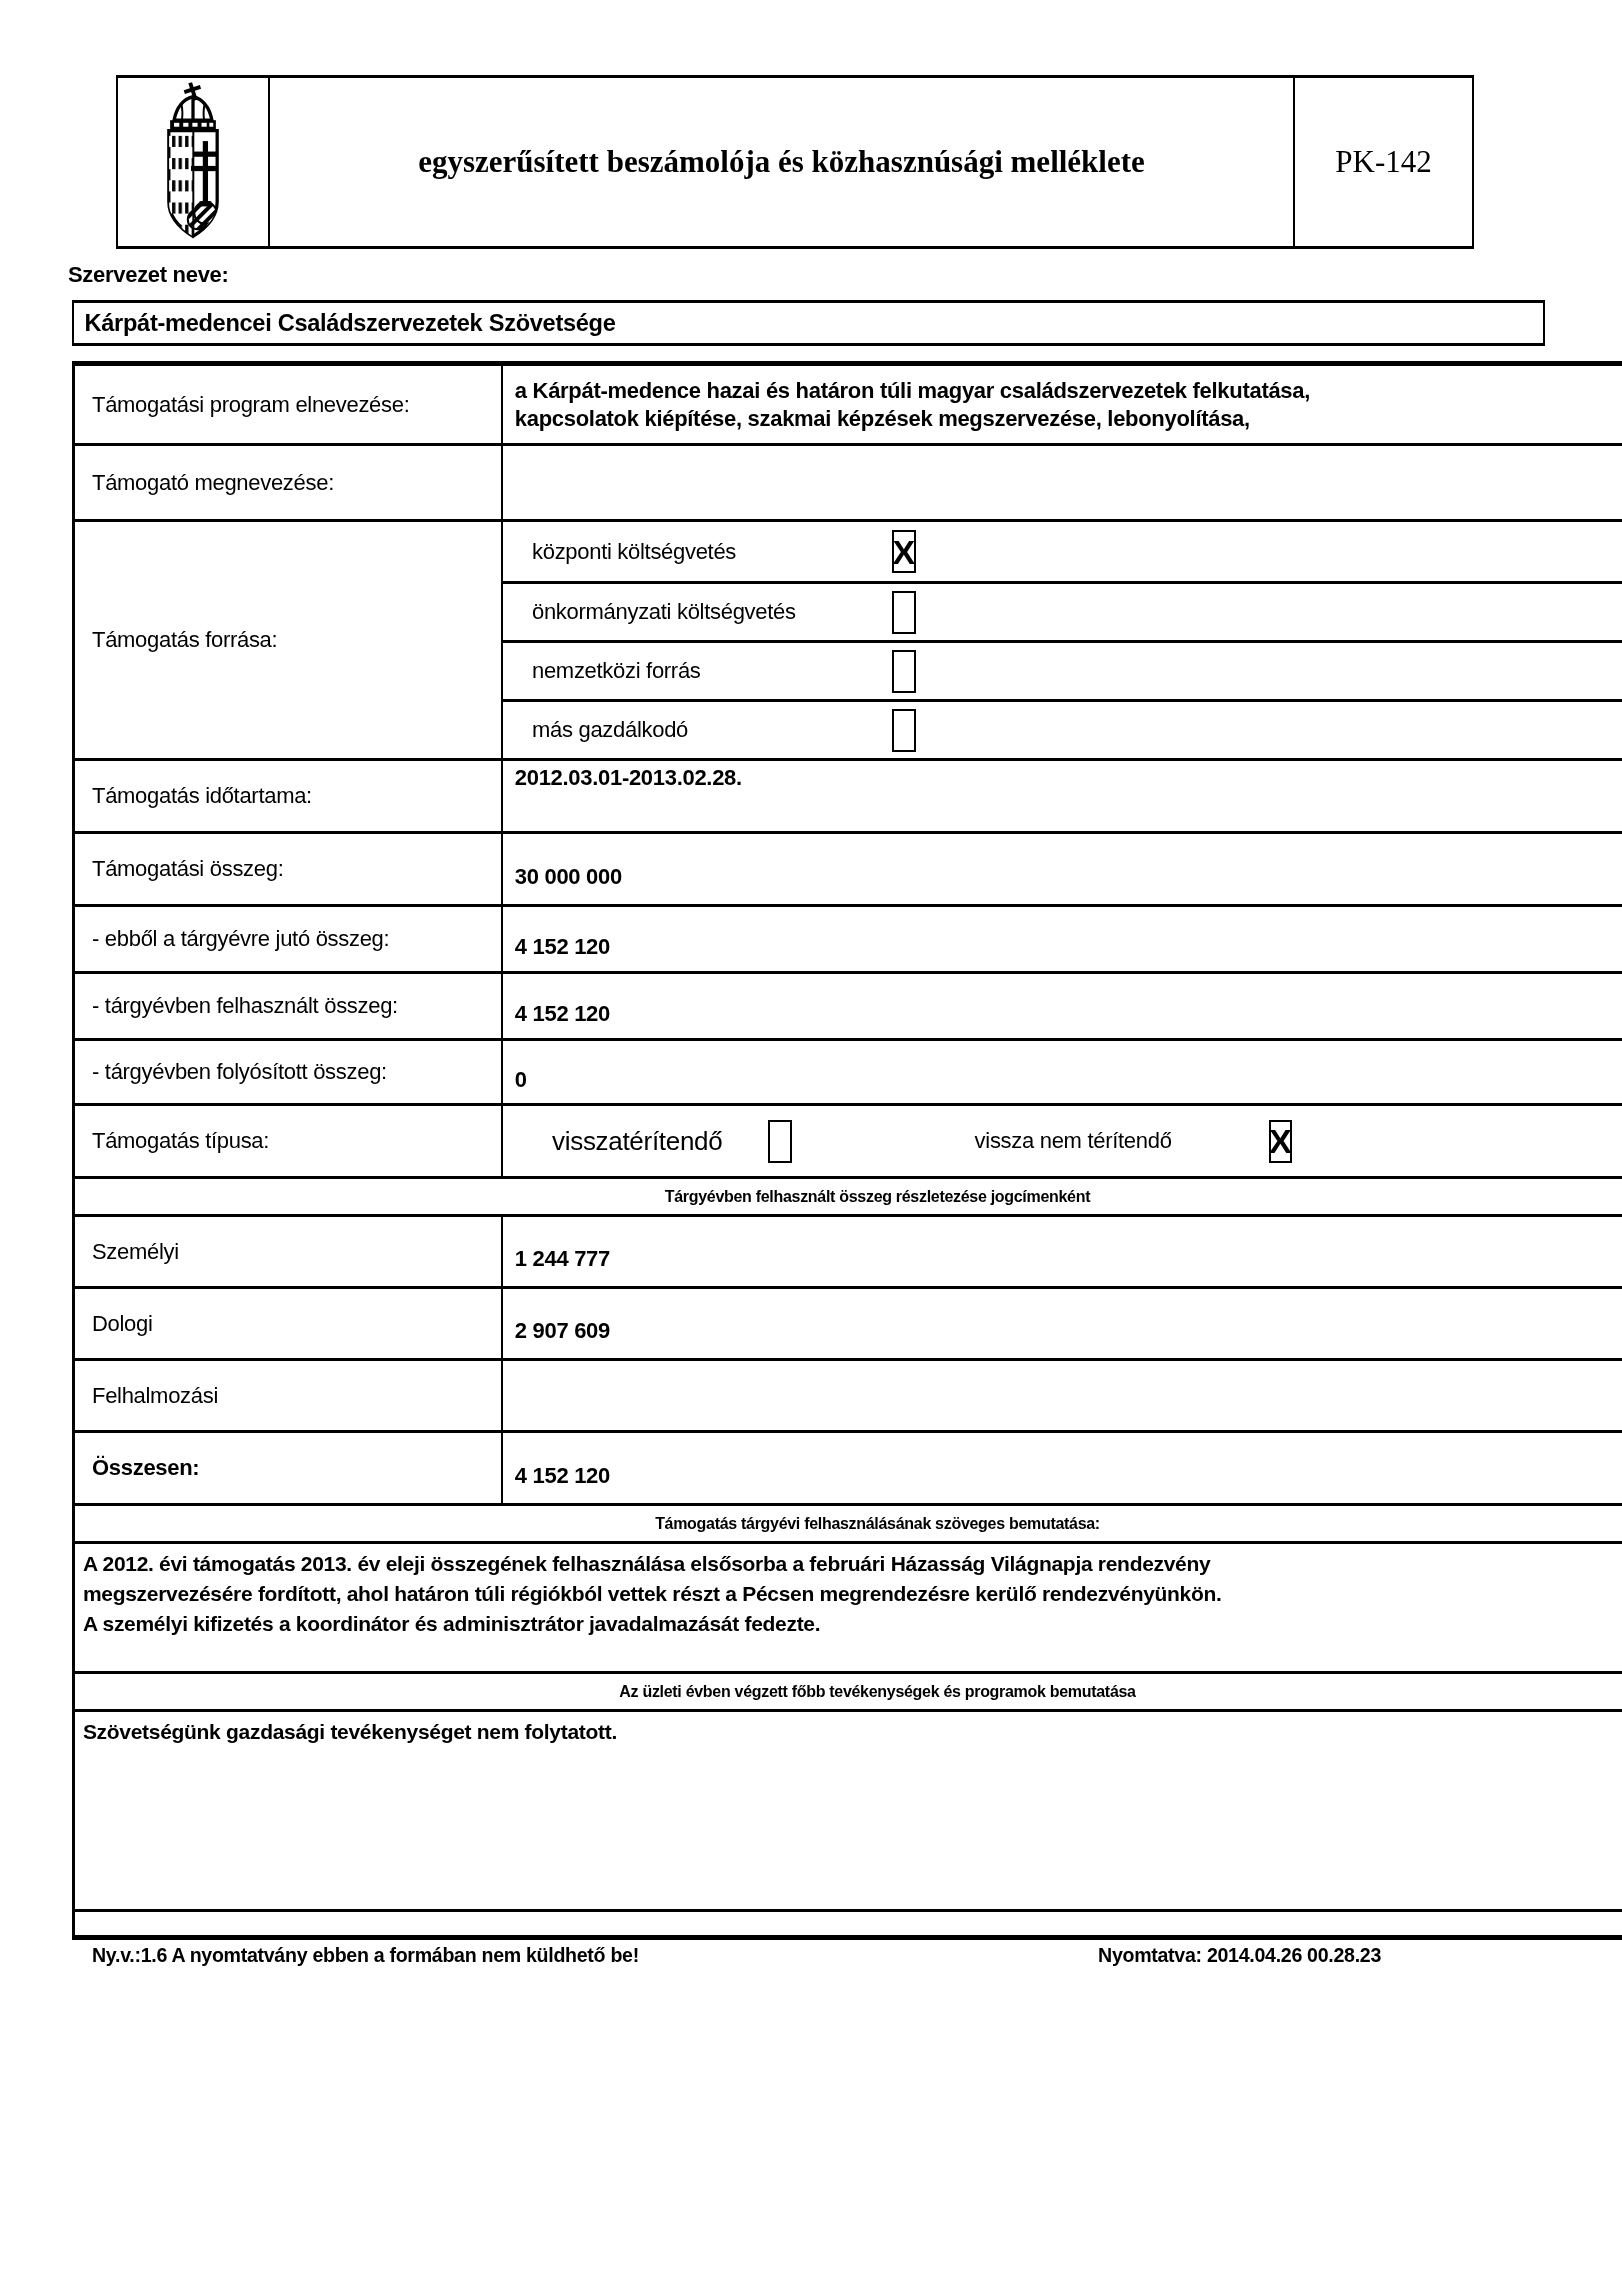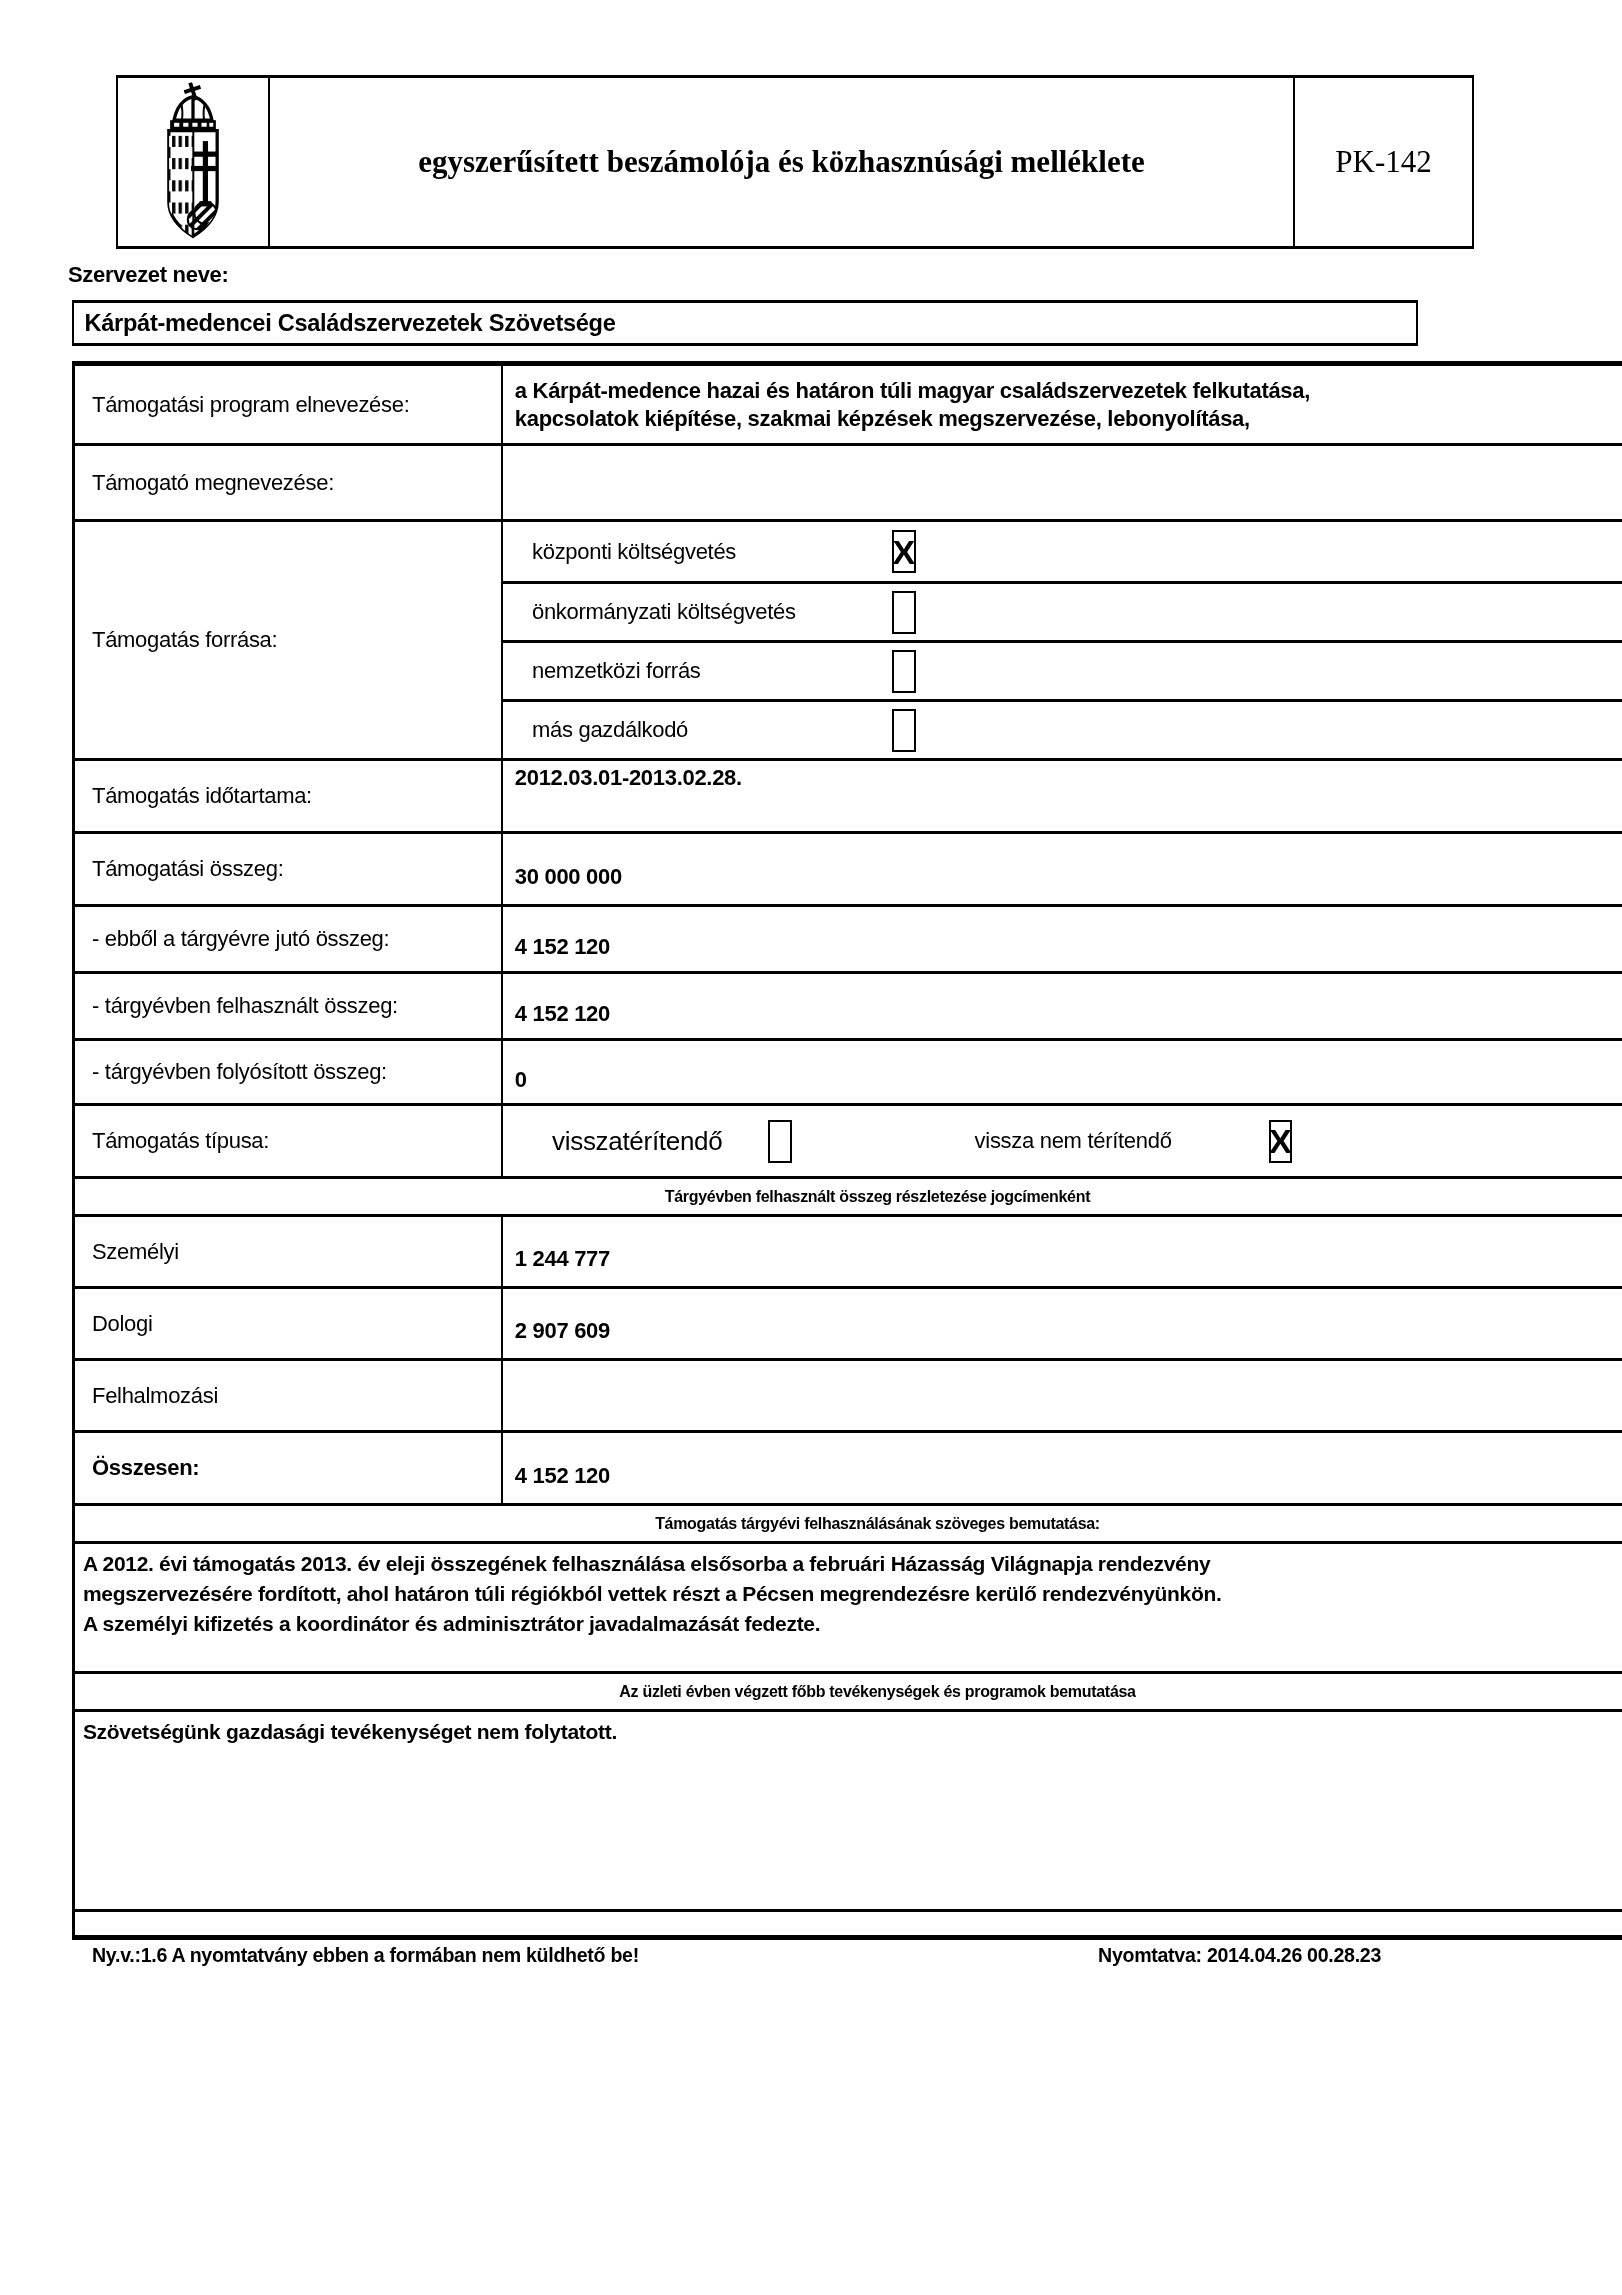--- a/index.html
+++ b/index.html
@@ -18,21 +18,21 @@
     display:flex;align-items:center;justify-content:center;}
   .title-cell{flex:1;border-right:2.6px solid #000;box-sizing:border-box;
     display:flex;flex-direction:column;align-items:center;justify-content:center;
     font-family:"Liberation Serif",serif;font-weight:bold;font-size:31px;line-height:38px;
     text-align:center;letter-spacing:0;}
   .code-cell{width:177px;display:flex;align-items:center;justify-content:center;
     font-family:"Liberation Serif",serif;font-size:31px;letter-spacing:0;}
   
   .org-label{position:absolute;left:68px;top:262px;font-size:22px;font-weight:bold;}
   .org-box{
-    position:absolute;left:72px;top:300px;width:1346px;height:46px;
+    position:absolute;left:72px;top:300px;width:1473px;height:46px;
     border:2px solid #000;border-top-width:3.9px;border-bottom-width:3.9px;
     box-sizing:border-box;display:flex;align-items:center;padding-left:10.5px;
     font-size:23.6px;font-weight:bold;background:#fff;
   }
   
   .main-table{
     position:absolute;left:72px;top:361px;width:1611px;
     border:3.3px solid #000;border-top-width:5.2px;border-bottom-width:5.2px;
     box-sizing:border-box;background:#fff;
   }

